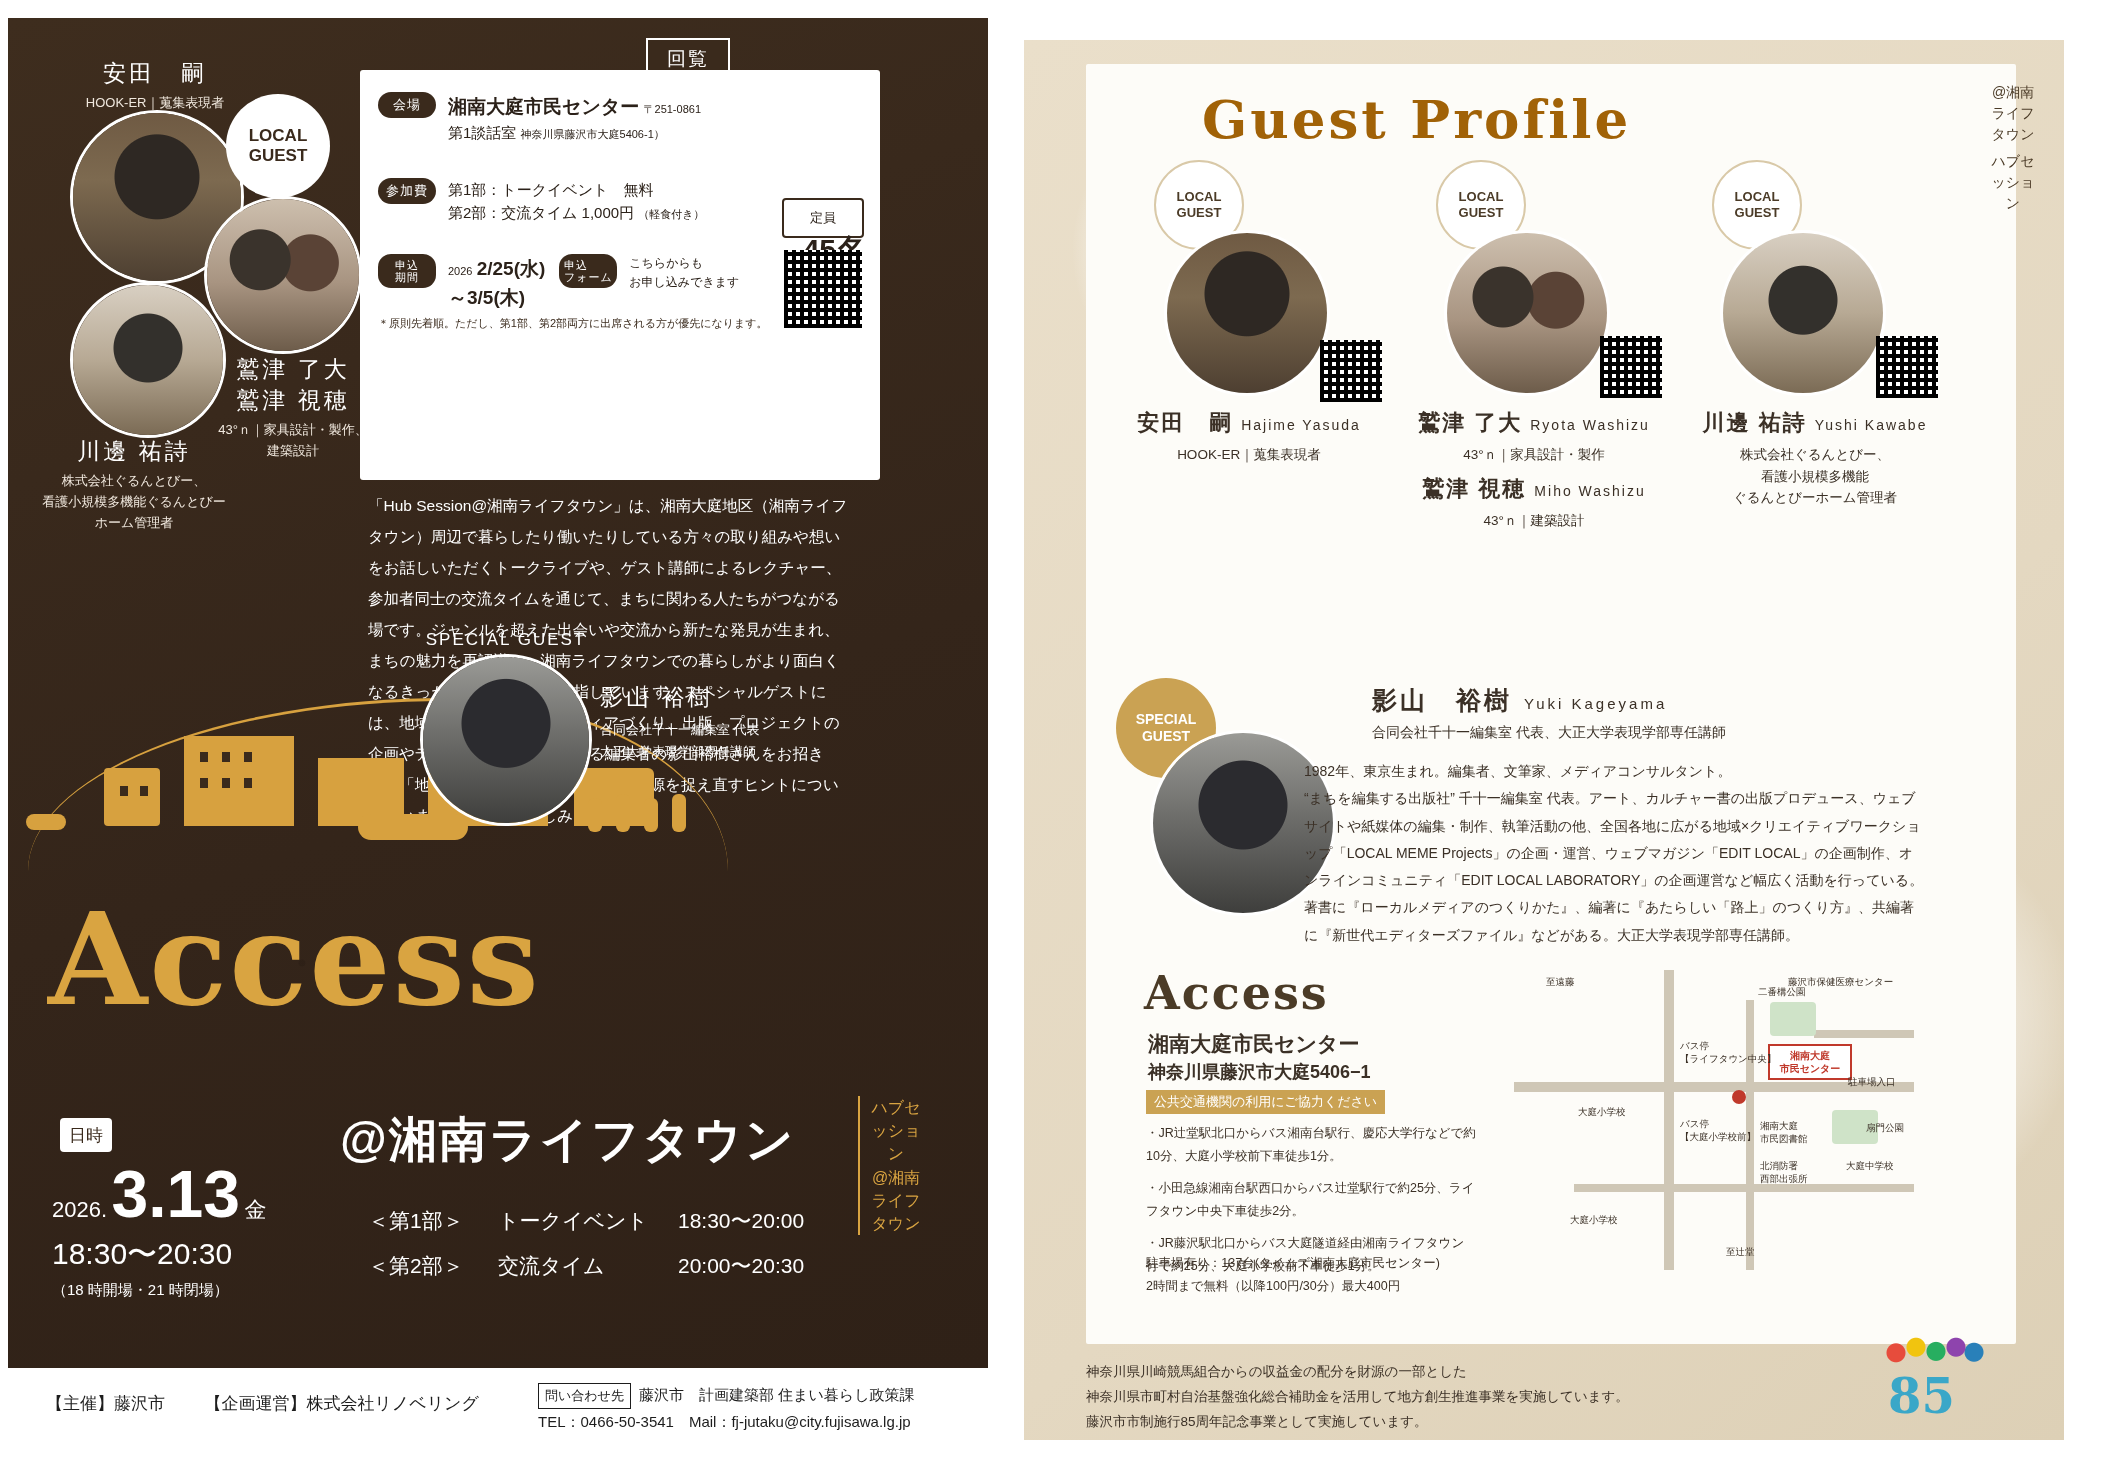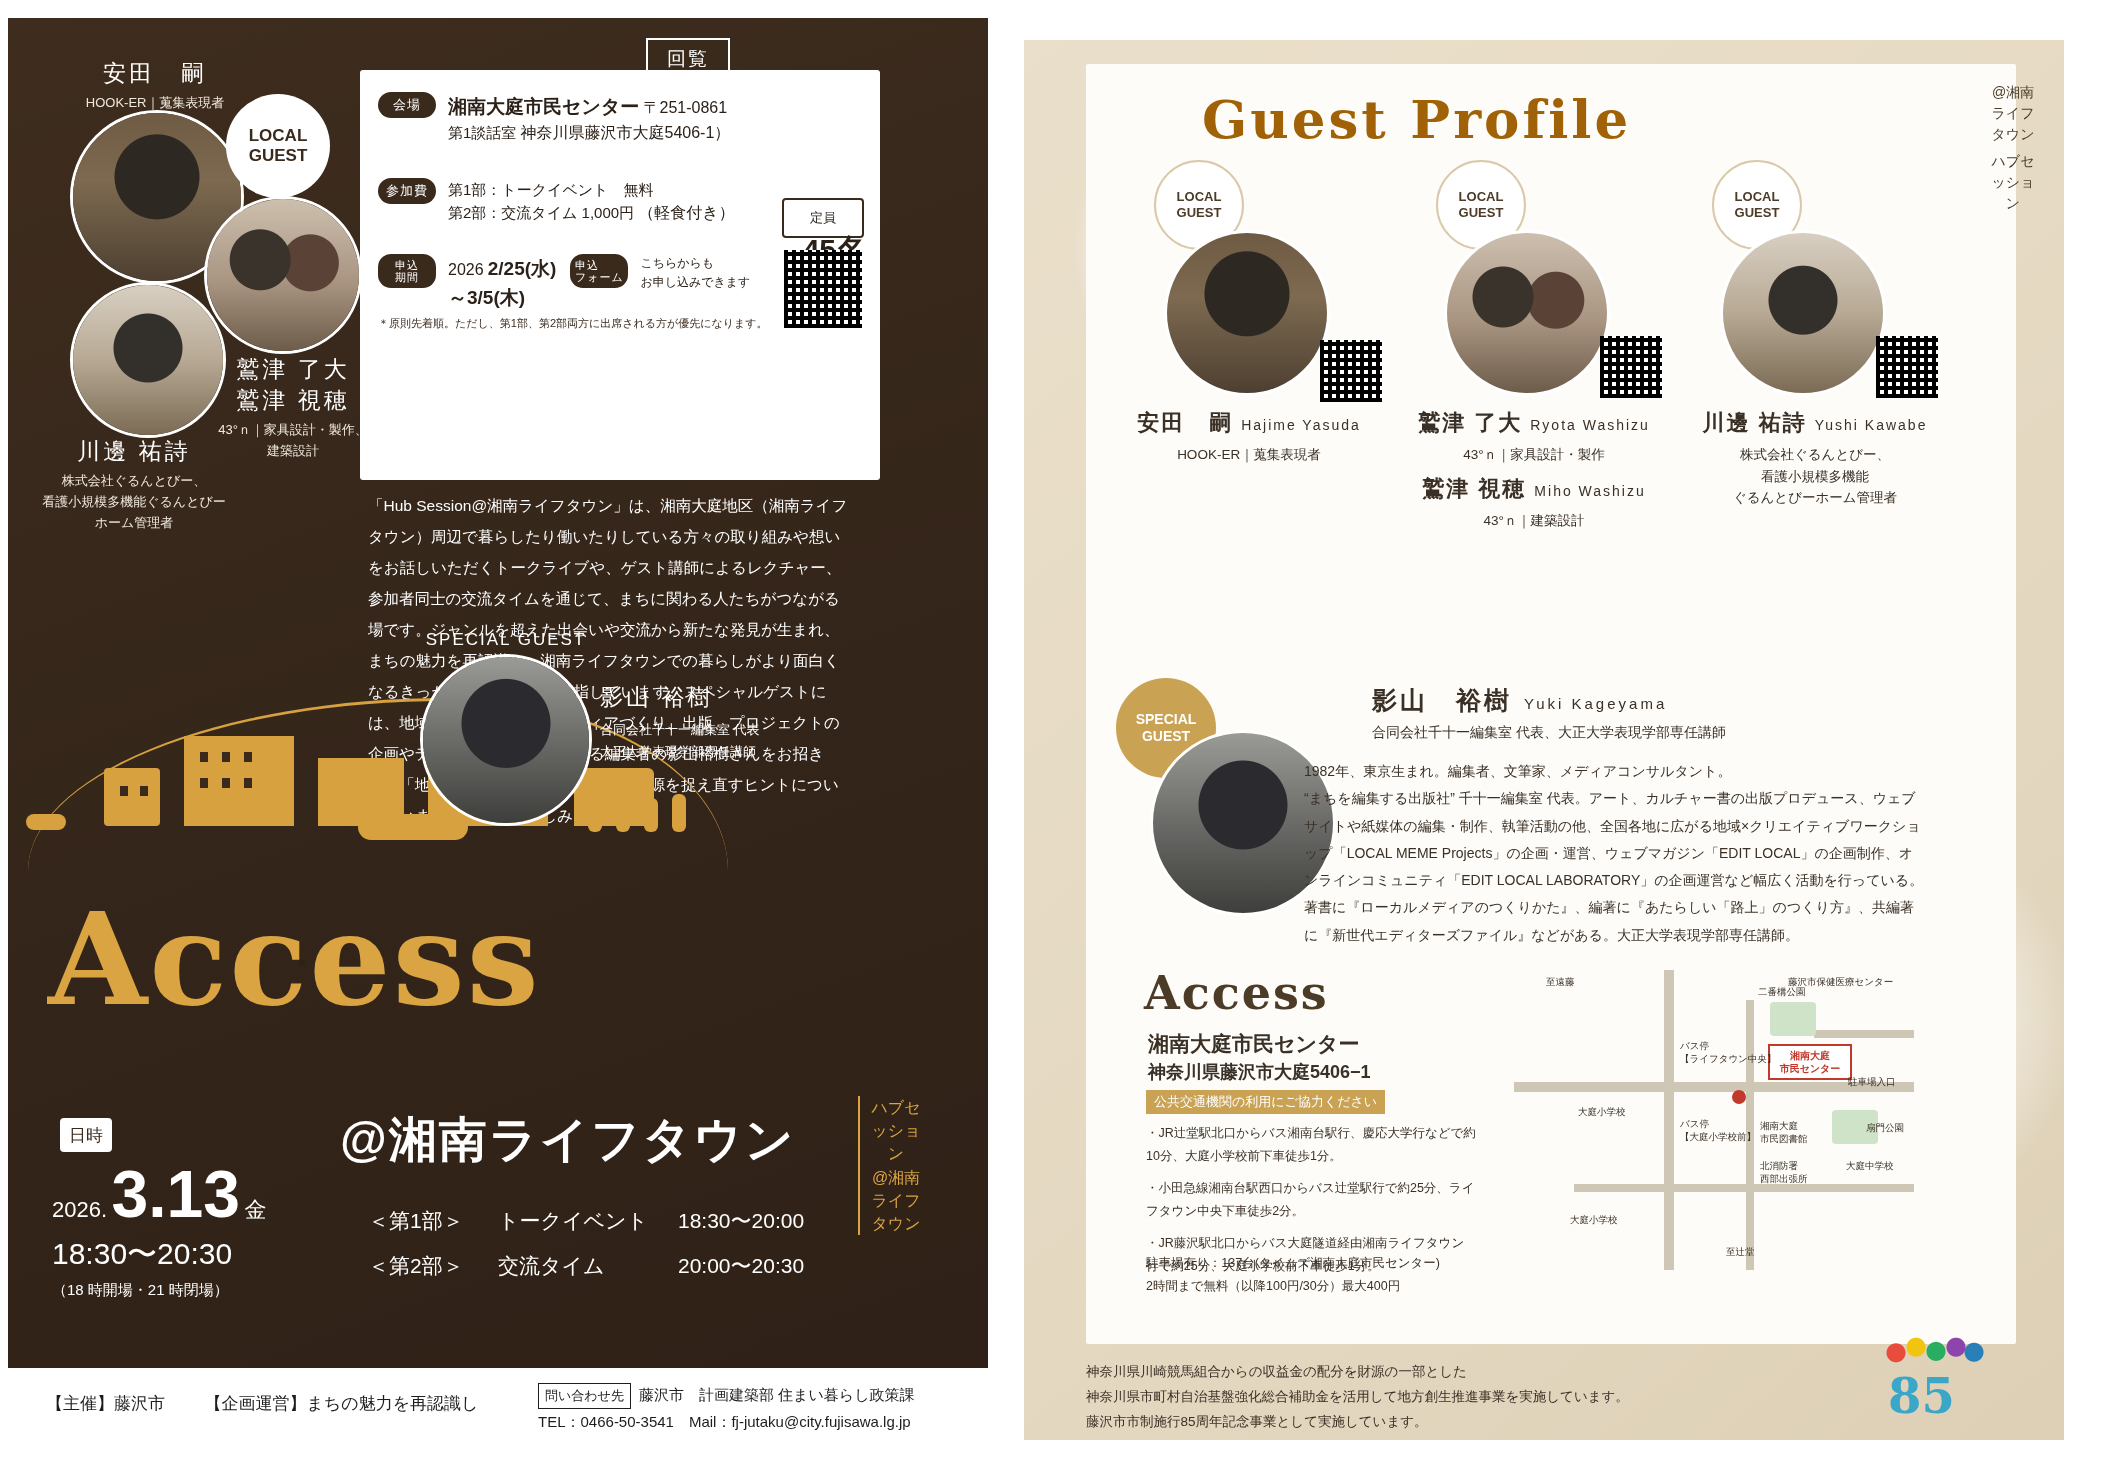--- a/index.html
+++ b/index.html
@@ -47,21 +47,21 @@
   .nm .n1{font-size:23px;letter-spacing:3px;}
   .nm .n2{font-size:13px;line-height:1.6;margin-top:4px;color:#f0e8de;}
 
   
   .infopanel{position:absolute;left:352px;top:52px;width:500px;height:410px;background:#fff;border-radius:3px;padding-left:20px;}
   .row{position:absolute;display:flex;align-items:flex-start;}
   .tag{width:58px;height:26px;background:#3a2a1c;color:#fff;border-radius:13px;font-size:13px;
     display:flex;align-items:center;justify-content:center;flex:none;letter-spacing:1px;}
   .rowtxt{margin-left:12px;font-size:15px;color:#2b2119;line-height:1.55;}
   .rowtxt b{font-size:19px;}
-  .rowtxt .sm{font-size:16px;margin-top:15px;}
+  .rowtxt .sm{font-size:11px;margin-top:15px;}
   .cap{position:absolute;right:16px;top:128px;width:78px;height:36px;border:2px solid #3a2a1c;border-radius:4px;
       font-size:13px;display:flex;align-items:center;justify-content:center;color:#2b2119;}
   .capnum{position:absolute;right:14px;top:120px;font-size:30px;font-weight:bold;color:#2b2119;}
   .qr{position:absolute;right:18px;top:180px;width:78px;height:78px;
       background:
         repeating-linear-gradient(90deg,#000 0 4px,#fff 4px 8px),
         repeating-linear-gradient(0deg,#000 0 4px,#fff 4px 8px);
       background-blend-mode:multiply;}
   .note{position:absolute;left:18px;top:246px;font-size:11px;color:#3a2a1c;}
   .para{position:absolute;left:360px;top:472px;width:482px;color:#fff;font-size:15.5px;line-height:2.0;}
@@ -291,21 +291,21 @@
       <div>
         <span class="p-l">＜第2部＞</span><span class="p-m">交流タイム</span><span>20:00〜20:30</span>
       </div>
     </div>
   </div>
 
   <div class="lp-bottombar">
     <div class="bl" style="left:38px;top:24px;">
       <span class="brk">【主催】</span><span>藤沢市</span>
       <span style="display:inline-block;width:30px;"></span>
-      <span class="brk">【企画運営】</span><span>まちの魅力を再認識し</span>
+      <span class="brk">【企画運営】</span><span>株式会社リノベリング</span>
     </div>
     <div class="contact">
       <span class="cbox">問い合わせ先</span><span>藤沢市　計画建築部 住まい暮らし政策課</span><br>
       <span>TEL：0466-50-3541　Mail：fj-jutaku@city.fujisawa.lg.jp</span>
     </div>
   </div>
 </div>
 
 <div class="page" id="right-page">
   <div class="rp-inner">

